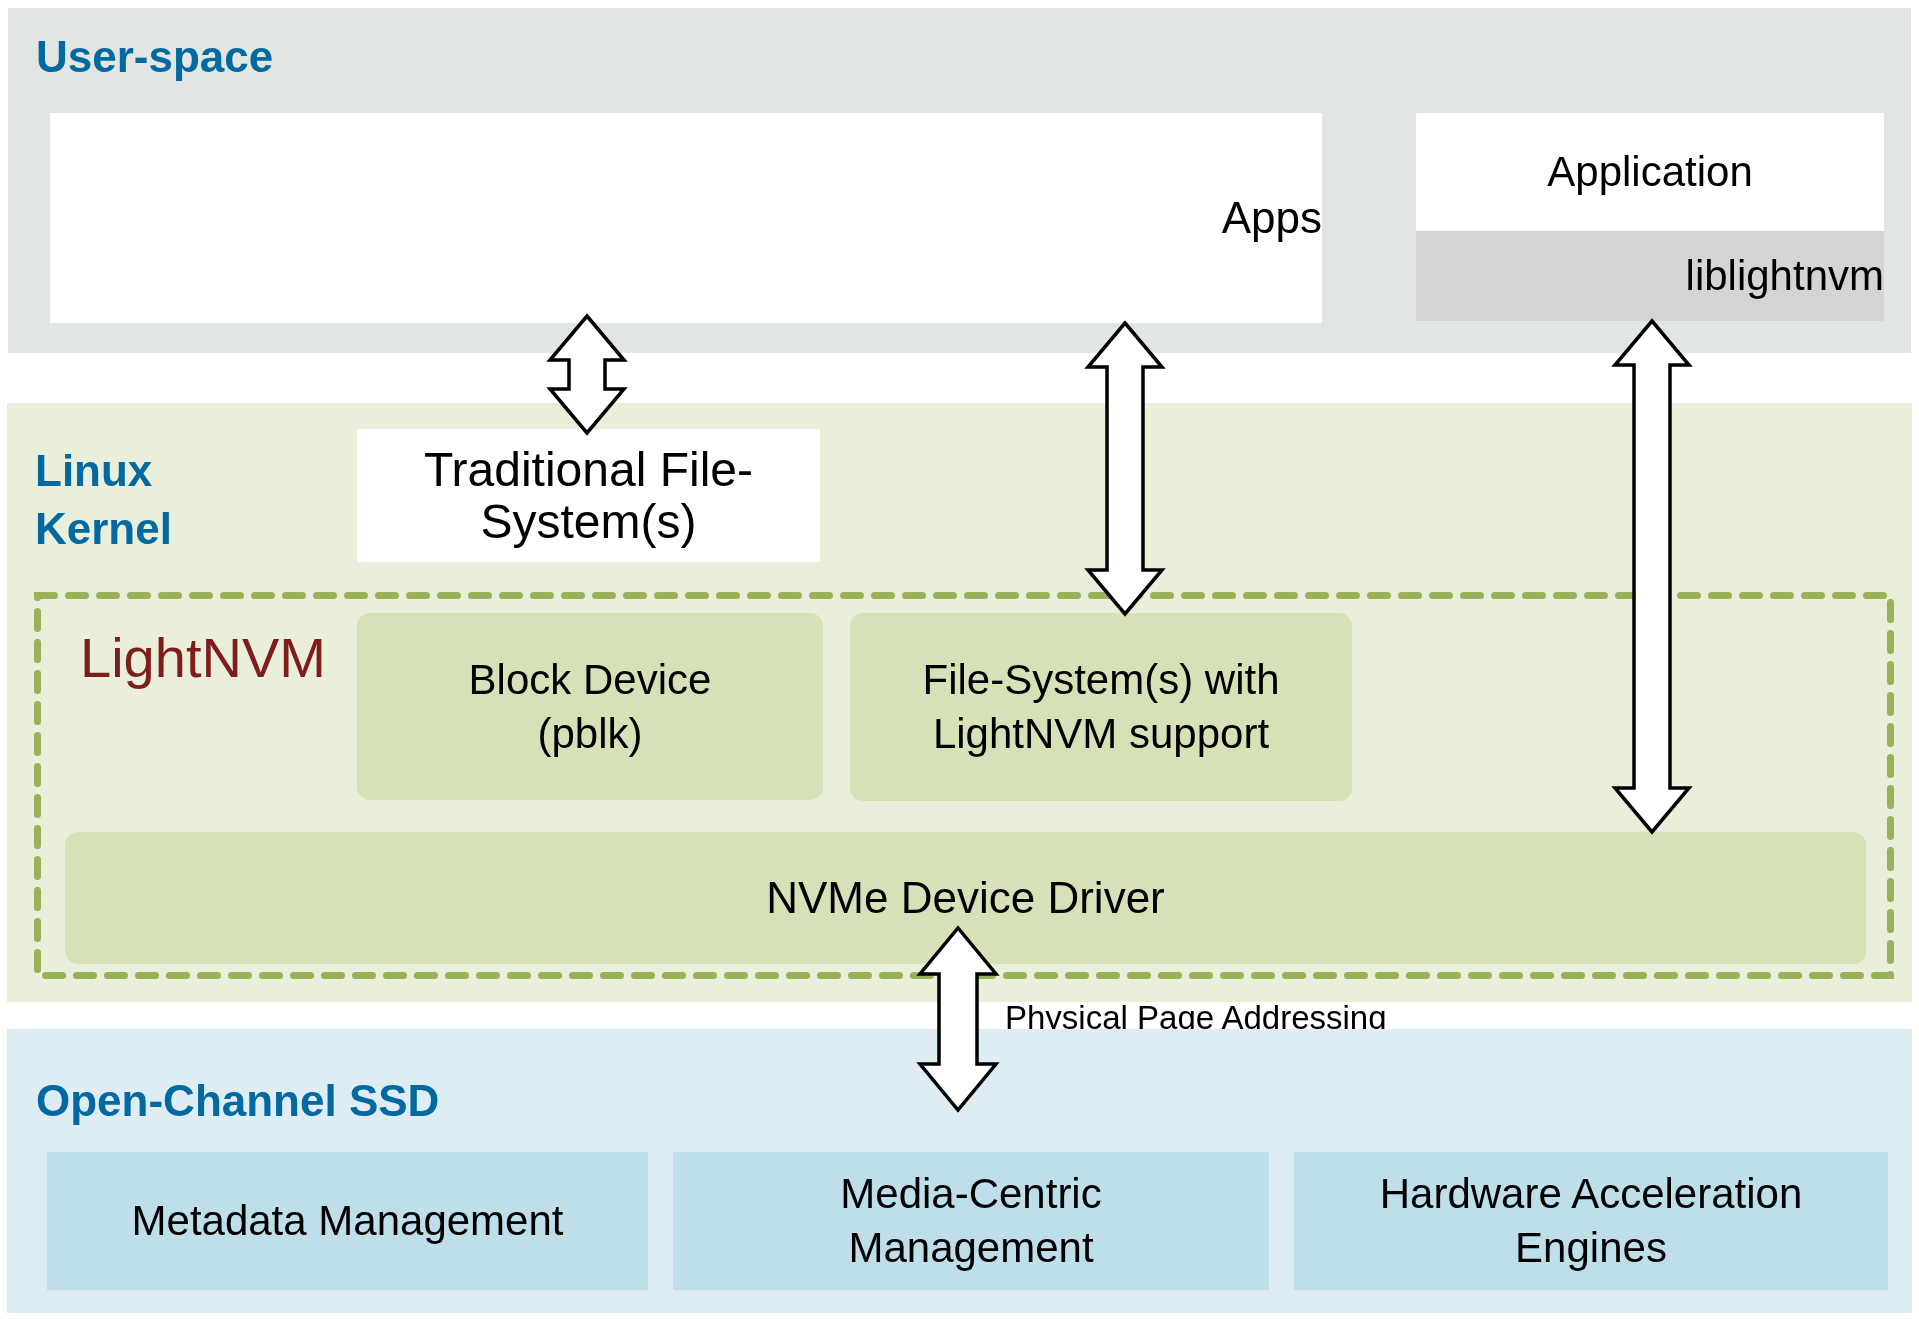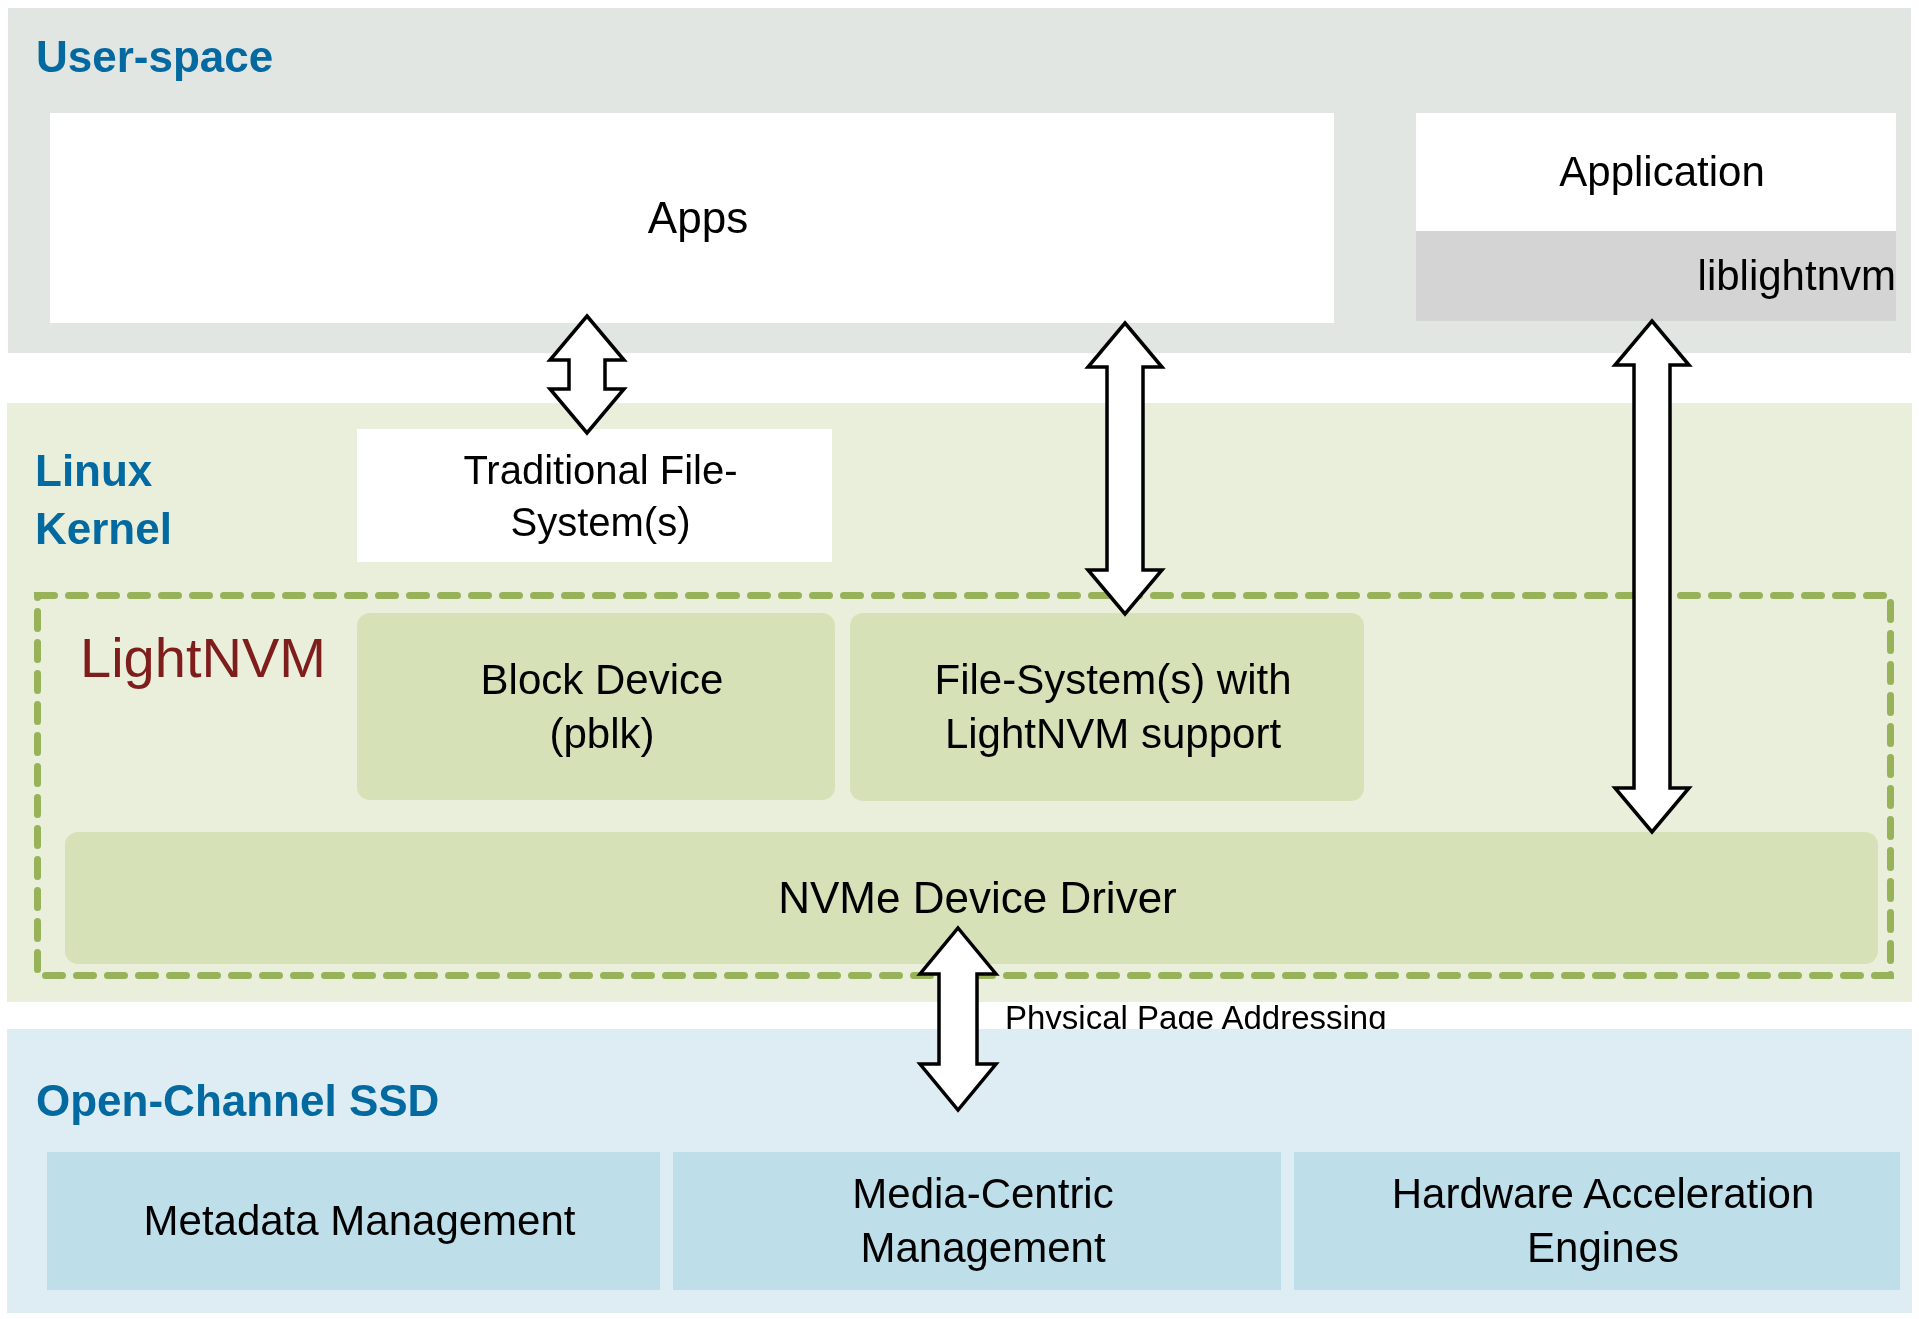--- a/index.html
+++ b/index.html
@@ -10,21 +10,21 @@
   .section{position:absolute;}
   .sec-user{left:8px;top:8px;width:1903px;height:345px;background:#e2e6e3;}
   .sec-kernel{left:7px;top:403px;width:1905px;height:599px;background:#e9efdb;}
   .sec-ssd{left:7px;top:1029px;width:1905px;height:284px;background:#ddedf3;}
   .sec-title{
     position:absolute;font-weight:bold;font-size:44px;line-height:58px;color:#0369a1;
     letter-spacing:0px;white-space:pre-line;
   }
   .box{
     position:absolute;display:flex;flex-direction:column;align-items:center;justify-content:center;
-    text-align:center;font-size:42px;line-height:54px;padding-left:12px;
+    text-align:center;font-size:42px;line-height:54px;
   }
   .white-box{background:#ffffff;}
   .green-box{background:#d6e1b8;border-radius:13px;}
   .blue-box{background:#bedfea;}
   .gray-box{background:#d4d4d4;}
   .lightnvm-label{
     position:absolute;left:80px;top:626px;font-size:56px;line-height:64px;color:#7f1d1d;
   }
   .ppa-label{
     position:absolute;left:1005px;top:995px;font-size:33px;line-height:46px;color:#000;
@@ -35,38 +35,38 @@
 </style>
 </head>
 <body>
 
 <div id="stage">
 
   <div class="section sec-user">
     <div class="sec-title" style="left:28px;top:20px;">User-space</div>
   </div>
 
-  <div class="box white-box" style="left:50px;top:113px;width:1272px;height:210px;font-size:44px;">
+  <div class="box white-box" style="left:50px;top:113px;width:1272px;height:210px;font-size:44px;align-items:flex-end;">
     <span>Apps</span>
   </div>
 
   <div class="box white-box" style="left:1416px;top:113px;width:468px;height:118px;">
     <span>Application</span>
   </div>
 
   <div class="box gray-box" style="left:1416px;top:231px;width:468px;height:90px;align-items:flex-end;">
     <span>liblightnvm</span>
   </div>
 
   <div class="section sec-kernel">
     <div class="sec-title" style="left:28px;top:39px;">Linux
 Kernel</div>
   </div>
 
-  <div class="box white-box" style="left:357px;top:429px;width:463px;height:133px;font-size:40px;line-height:52px;">
+  <div class="box white-box" style="left:357px;top:429px;width:463px;height:133px;font-size:48px;line-height:52px;">
     <span>Traditional File-</span>
     <span>System(s)</span>
   </div>
 
   <div class="lightnvm-label">LightNVM</div>
 
   <div class="box green-box" style="left:357px;top:613px;width:466px;height:187px;">
     <span>Block Device</span>
     <span>(pblk)</span>
   </div>

